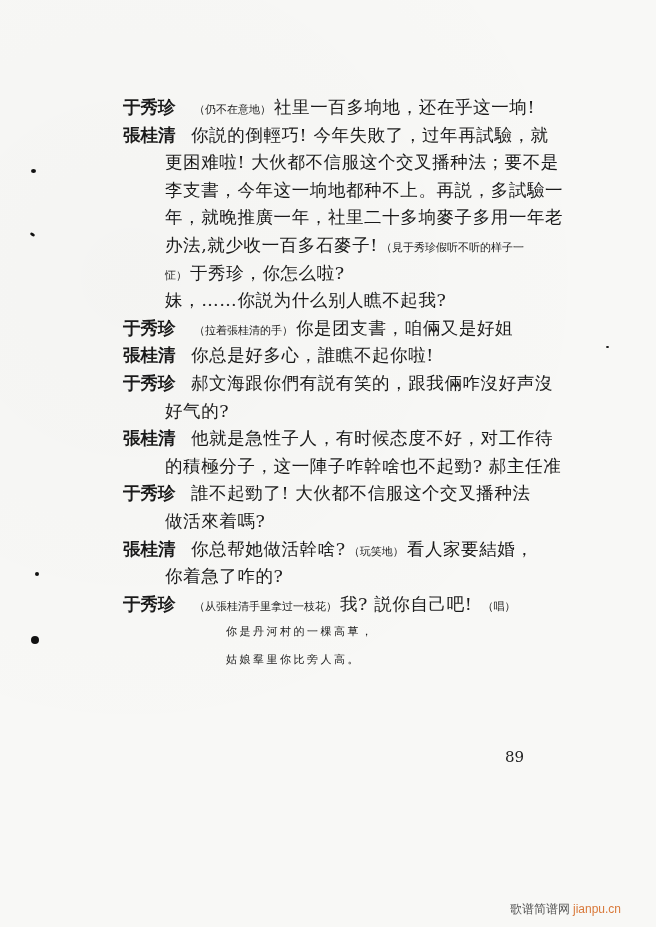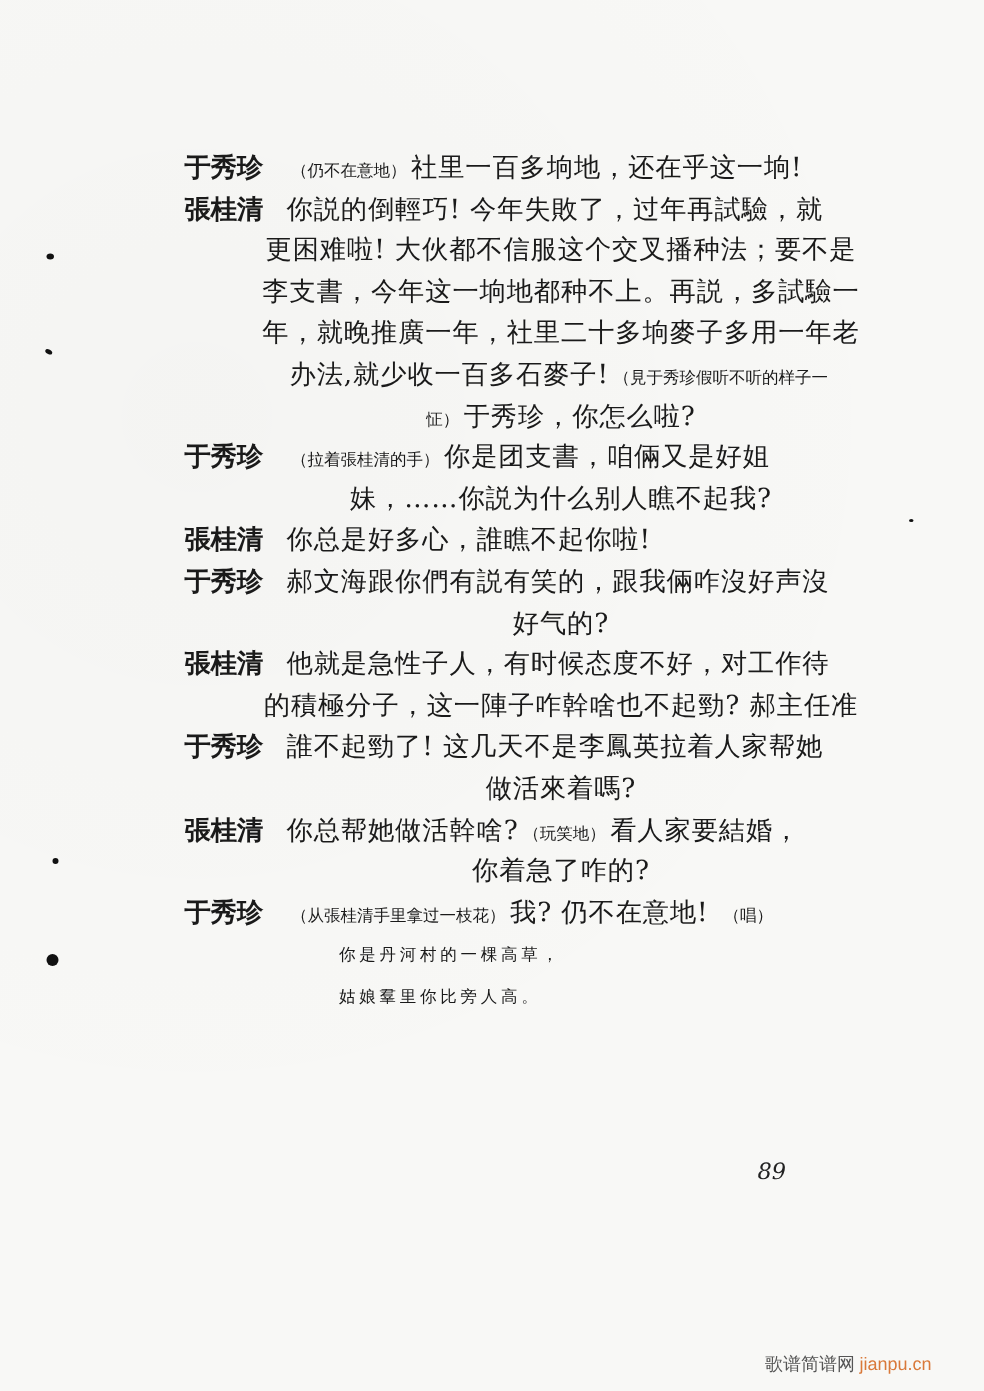--- a/index.html
+++ b/index.html
@@ -25,55 +25,52 @@
     }
     .script {
       position: absolute;
       left: 123px;
       top: 97px;
       width: 460px;
     }
     .line {
       position: relative;
       height: 27.6px;
-      line-height: 31px;
+      line-height: 21px;
       font-size: 17.5px;
       white-space: nowrap;
       letter-spacing: 0.6px;
     }
     .speaker {
       display: inline-block;
       width: 68px;
       font-weight: bold;
       letter-spacing: 0;
     }
     .cont {
       padding-left: 42px;
-      text-align: center;
     }
     .direction {
       font-size: 11px;
       letter-spacing: 0;
       font-weight: normal;
       margin: 0 3px;
     }
     .lyric {
       padding-left: 103px;
       letter-spacing: 2.5px;
       font-size: 11px;
     }
     .page-number {
       position: absolute;
       left: 505px;
       top: 748px;
       font-size: 15px;
-      font-style: italic;
       font-family: "DejaVu Serif", serif;
       color: #222;
-      margin-top: 24px;
     }
     .watermark {
       position: absolute;
       left: 510px;
       top: 901px;
       font-size: 12px;
       color: #555;
       font-family: "DejaVu Sans", sans-serif;
       white-space: nowrap;
       text-align: center;
@@ -117,26 +114,26 @@
     </div>
 
     <div class="line cont">
       <span>办法,就少收一百多石麥子!</span><span class="direction">（見于秀珍假听不听的样子一</span>
     </div>
 
     <div class="line cont">
       <span class="direction" style="margin-left:0">怔）</span><span>于秀珍，你怎么啦?</span>
     </div>
 
+    <div class="line cont">
+      <span>妹，……你説为什么别人瞧不起我?</span>
+    </div>
+
     <div class="line">
       <span class="speaker">于秀珍</span><span class="direction">（拉着張桂清的手）</span><span>你是团支書，咱倆又是好姐</span>
-    </div>
-
-    <div class="line cont">
-      <span>妹，……你説为什么别人瞧不起我?</span>
     </div>
 
     <div class="line">
       <span class="speaker">張桂清</span><span>你总是好多心，誰瞧不起你啦!</span>
     </div>
 
     <div class="line">
       <span class="speaker">于秀珍</span><span>郝文海跟你們有説有笑的，跟我倆咋沒好声沒</span>
     </div>
 
@@ -148,37 +145,37 @@
       <span class="speaker">張桂清</span><span>他就是急性子人，有时候态度不好，对工作待</span>
     </div>
 
 
     <div class="line cont">
       <span>的積極分子，这一陣子咋幹啥也不起勁? 郝主任准</span>
     </div>
 
 
     <div class="line">
-      <span class="speaker">于秀珍</span><span>誰不起勁了! 这几天不是李鳳英拉着人家帮她</span>
+      <span class="speaker">于秀珍</span><span>誰不起勁了! 大伙都不信服这个交叉播种法</span>
     </div>
 
     <div class="line cont">
       <span>做活來着嗎?</span>
     </div>
 
     <div class="line">
       <span class="speaker">張桂清</span><span>你总帮她做活幹啥?</span><span class="direction">（玩笑地）</span><span>看人家要結婚，</span>
     </div>
 
     <div class="line cont">
       <span>你着急了咋的?</span>
     </div>
 
     <div class="line">
-      <span class="speaker">于秀珍</span><span class="direction">（从張桂清手里拿过一枝花）</span><span>我? 仍不在意地!</span><span class="direction" style="margin-left:10px">（唱）</span>
+      <span class="speaker">于秀珍</span><span class="direction">（从張桂清手里拿过一枝花）</span><span>我? 説你自己吧!</span><span class="direction" style="margin-left:10px">（唱）</span>
     </div>
 
     <div class="line lyric">
       <span>你是丹河村的一棵高草，</span>
     </div>
     <div class="line lyric">
       <span>姑娘羣里你比旁人高。</span>
     </div>
   </div>
 

